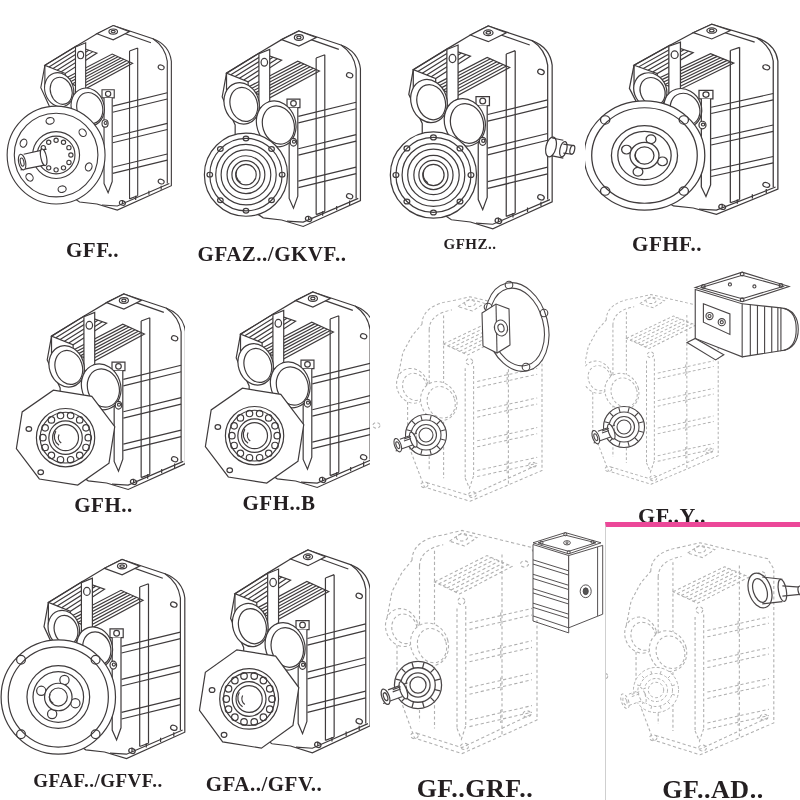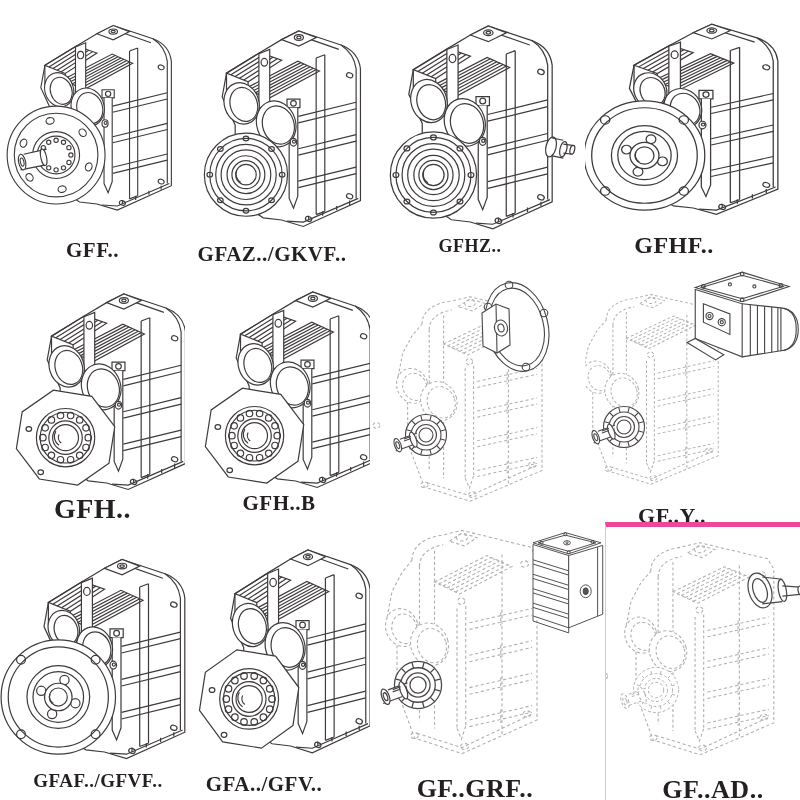--- a/index.html
+++ b/index.html
@@ -292,43 +292,43 @@
 
   <div class="cell" style="left:370px;top:0;width:215px;height:265px">
     <svg width="215" height="236" viewBox="0 0 215 236">
       <g stroke="#3f3b3c" stroke-width="1.1" fill="none" transform="translate(-6,-2) scale(1.12)">
         <use href="#gbody"></use>
           <use href="#bores-full"></use>
           <use href="#flange-hollow"></use>
           <use href="#input-stub"></use>
       </g>
     </svg>
-    <div class="lbl" style="left:0;top:236px;width:200px;font-size:18px">GFHZ..</div>
+    <div class="lbl" style="left:0;top:236px;width:200px;font-size:15px">GFHZ..</div>
   </div>
 
   <div class="cell" style="left:585px;top:0;width:215px;height:265px">
     <svg width="215" height="236" viewBox="0 0 215 236">
       <g stroke="#3f3b3c" stroke-width="1.1" fill="none" transform="translate(-2,-2) scale(1.16,1.05)">
         <use href="#gbody"></use>
           <use href="#bores-arcs"></use>
           <use href="#flange-big4"></use>
       </g>
     </svg>
-    <div class="lbl" style="left:7px;top:232px;width:164px;font-size:24px">GFHF..</div>
+    <div class="lbl" style="left:0;top:232px;width:164px;font-size:21px">GFHF..</div>
   </div>
 
   <div class="cell" style="left:0;top:265px;width:185px;height:255px">
     <svg width="185" height="232" viewBox="0 0 185 232">
       <g stroke="#3f3b3c" stroke-width="1.1" fill="none" transform="translate(4,2) scale(1.08)">
         <use href="#gbody"></use>
           <use href="#bores-full"></use>
           <use href="#hub-oct"></use>
       </g>
     </svg>
-    <div class="lbl" style="left:0;top:228px;width:185px;font-size:28px">GFH..</div>
+    <div class="lbl" style="left:11px;top:228px;width:185px;font-size:21px">GFH..</div>
   </div>
 
   <div class="cell" style="left:185px;top:265px;width:185px;height:255px">
     <svg width="185" height="232" viewBox="0 0 185 232">
       <g stroke="#3f3b3c" stroke-width="1.1" fill="none" transform="translate(8,0) scale(1.08)">
         <use href="#gbody"></use>
           <use href="#bores-full"></use>
           <use href="#hub-oct"></use>
       </g>
     </svg>

